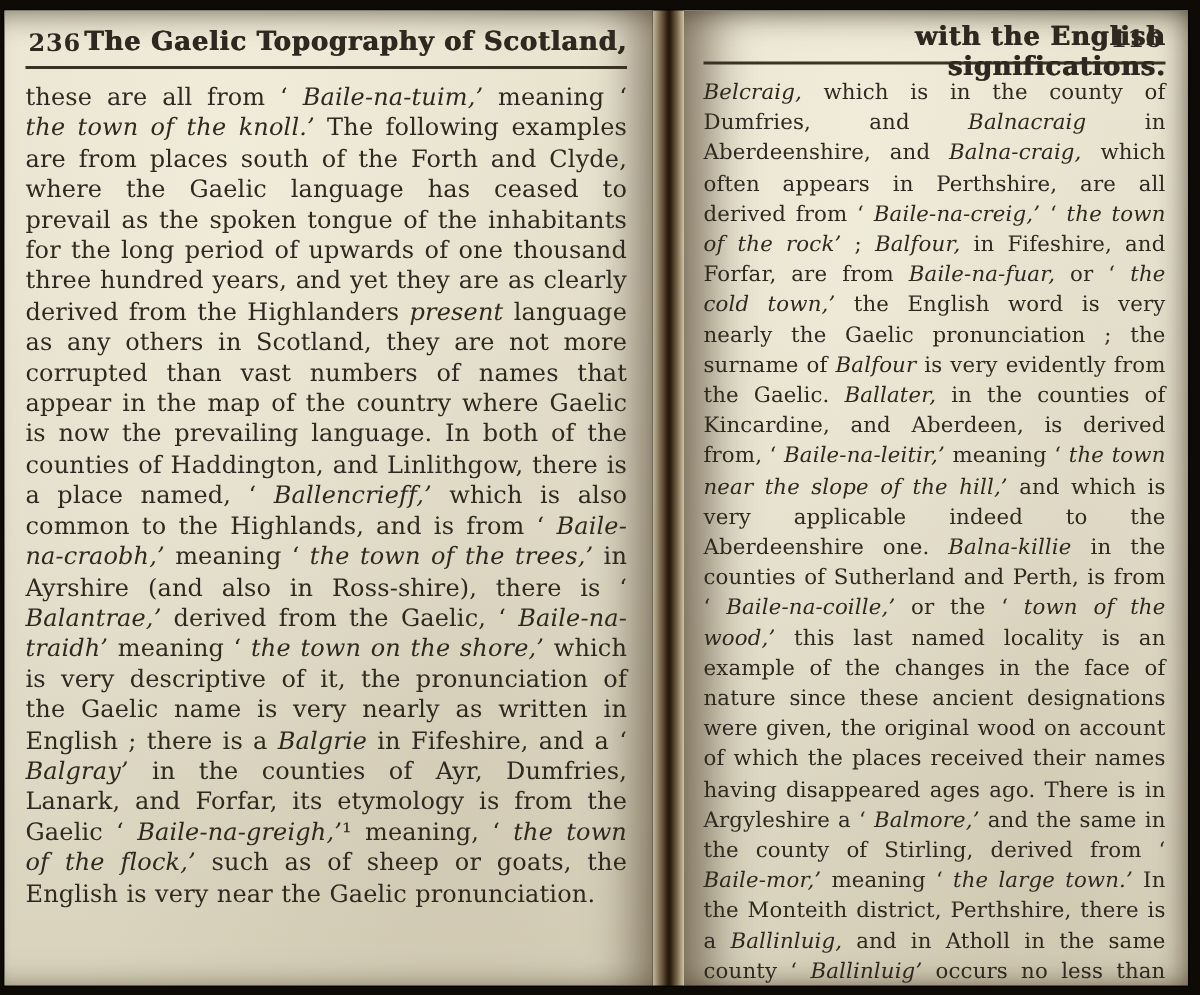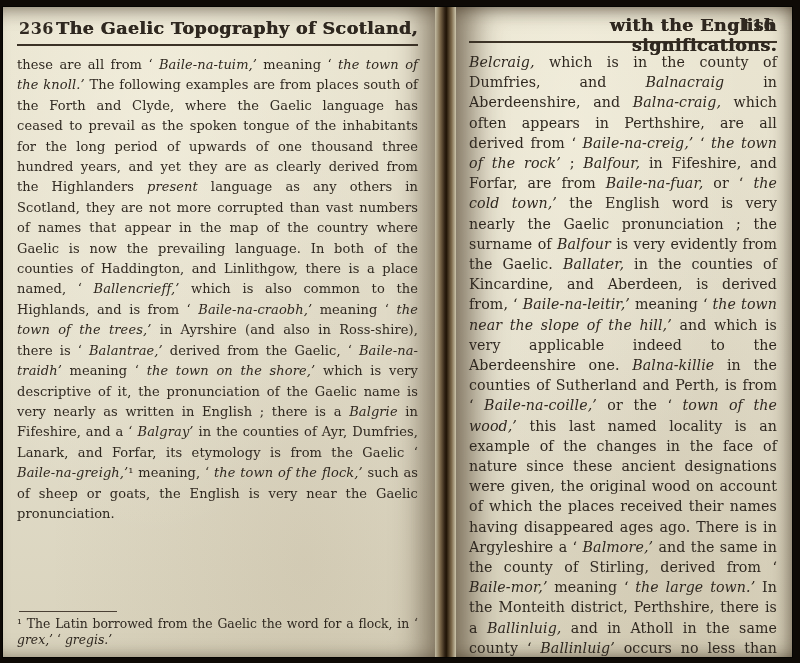--- a/index.html
+++ b/index.html
@@ -32,21 +32,21 @@
 
   .page-header { position:relative; height:27px; flex:0 0 auto; }
   .page-num { position:absolute; top:3px; font-size:16px; font-weight:bold; letter-spacing:0.5px; }
   .num-left  { left:2px; }
   .num-right { right:2px; }
   .header-title { display:block; text-align:right; font-size:17.5px; font-weight:bold;
                   letter-spacing:0.4px; padding-top:2px;
                   text-shadow:0.5px 0 0 currentColor; }
   .header-rule { flex:0 0 auto; border-top:2px solid var(--rule,#3b3226); margin:1px 0 9px; }
 
-  .body-text { font-size:13px; line-height:20.4px; text-align:justify;
+  .body-text { font-size:16px; line-height:20.4px; text-align:justify;
                letter-spacing:0.1px; word-spacing:0.4px; }
   .page-right .body-text { font-size:14.2px; line-height:20.2px; }
   .body-text i { font-style:italic; }
 
   .footnote-block { margin-top:auto; flex:0 0 auto; padding-bottom:3px; }
   .footnote-rule { width:98px; border-top:1.3px solid #4a4034; margin:6px 0 4px 2px; }
   .footnote { font-size:12.4px; line-height:16px; text-align:justify; }
   .footnote i { font-style:italic; }
 </style>
 </head>
@@ -55,24 +55,20 @@
 <div class="scan">
   <div class="spread">
 
     <section class="page page-left">
       <header class="page-header">
         <span class="page-num num-left">236</span>
         <span class="header-title">The Gaelic Topography of Scotland,</span>
       </header>
       <div class="header-rule"></div>
       <p class="body-text"><span>these are all from ‘ </span><i>Baile-na-tuim,’</i><span> meaning ‘ </span><i>the town of the knoll.’</i><span> The following examples are from places south of the Forth and Clyde, where the Gaelic language has ceased to prevail as the spoken tongue of the inhabitants for the long period of upwards of one thousand three hundred years, and yet they are as clearly derived from the Highlanders </span><i>present</i><span> language as any others in Scotland, they are not more corrupted than vast numbers of names that appear in the map of the country where Gaelic is now the prevailing language. In both of the counties of Haddington, and Linlithgow, there is a place named, ‘ </span><i>Ballencrieff,’</i><span> which is also common to the Highlands, and is from ‘ </span><i>Baile-na-craobh,’</i><span> meaning ‘ </span><i>the town of the trees,’</i><span> in Ayrshire (and also in Ross-shire), there is ‘ </span><i>Balantrae,’</i><span> derived from the Gaelic, ‘ </span><i>Baile-na-traidh’</i><span> meaning ‘ </span><i>the town on the shore,’</i><span> which is very descriptive of it, the pronunciation of the Gaelic name is very nearly as written in English ; there is a </span><i>Balgrie</i><span> in Fifeshire, and a ‘ </span><i>Balgray’</i><span> in the counties of Ayr, Dumfries, Lanark, and Forfar, its etymology is from the Gaelic ‘ </span><i>Baile-na-greigh,’</i><span>¹ meaning, ‘ </span><i>the town of the flock,’</i><span> such as of sheep or goats, the English is very near the Gaelic pronunciation.</span></p>
-      <div class="footnote-block">
-        <div class="footnote-rule"></div>
-        <p class="footnote"><span>¹ The Latin borrowed from the Gaelic the word for a flock, in ‘ </span><i>grex,’</i><span> ‘ </span><i>gregis.’</i></p>
-      </div>
     </section>
 
     <div class="gutter"></div>
 
     <section class="page page-right">
       <header class="page-header">
         <span class="header-title">with the English significations.</span>
         <span class="page-num num-right">116</span>
       </header>
       <div class="header-rule"></div>

